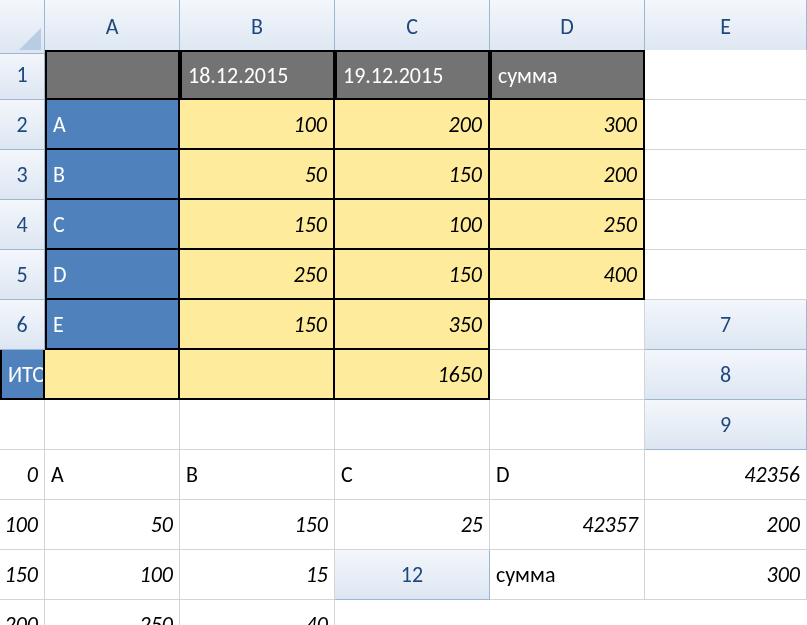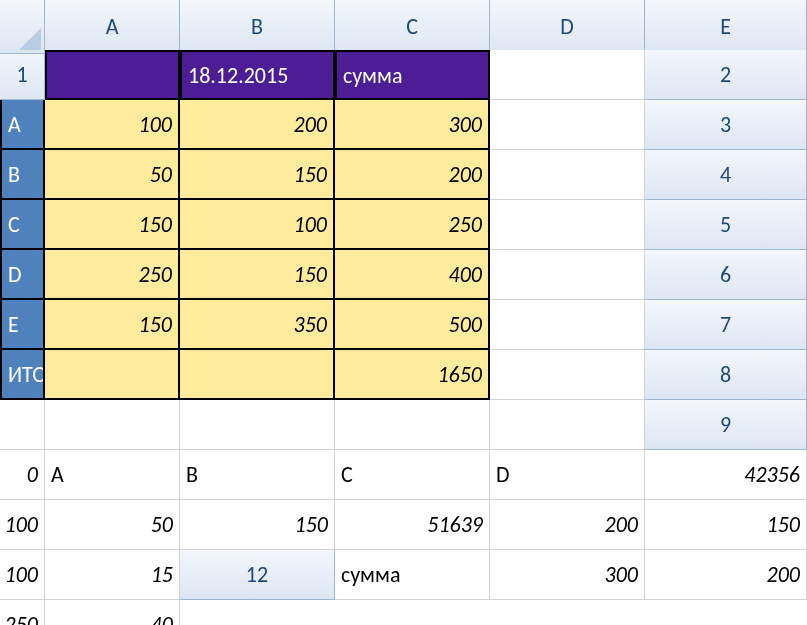--- a/index.html
+++ b/index.html
@@ -69,21 +69,21 @@
       white-space: nowrap;
     }
     .cell.right {
       justify-content: flex-end;
       font-style: italic;
     }
     .cell.left {
       justify-content: flex-start;
     }
     .blue-header {
-      background: #4c1d95;
+      background: #737373;
       color: #ffffff;
       border-top: 2px solid #000000;
       border-left: 2px solid #000000;
       border-right: 2px solid #000000;
       border-bottom: 2px solid #000000;
     }
     .blue-left {
       background: #4f81bd;
       color: #ffffff;
       border-left: 2px solid #000000;
@@ -108,20 +108,21 @@
   <div class="corner-cell"></div>
   <div class="col-header">A</div>
   <div class="col-header">B</div>
   <div class="col-header">C</div>
   <div class="col-header">D</div>
   <div class="col-header">E</div>
 
   <div class="row-header">1</div>
   <div class="cell blue-header left"></div>
   <div class="cell blue-header left">18.12.2015</div>
+  <div class="cell blue-header left">19.12.2015</div>
   <div class="cell blue-header left">сумма</div>
   <div class="cell left"></div>
 
   <div class="row-header">2</div>
   <div class="cell blue-left left">A</div>
   <div class="cell yellow-cell right">100</div>
   <div class="cell yellow-cell right">200</div>
   <div class="cell yellow-cell last-col right">300</div>
   <div class="cell left"></div>
 
@@ -143,21 +144,20 @@
   <div class="cell blue-left left">D</div>
   <div class="cell yellow-cell right">250</div>
   <div class="cell yellow-cell right">150</div>
   <div class="cell yellow-cell last-col right">400</div>
   <div class="cell left"></div>
 
   <div class="row-header">6</div>
   <div class="cell blue-left left">E</div>
   <div class="cell yellow-cell right">150</div>
   <div class="cell yellow-cell right">350</div>
-  <div class="cell yellow-cell last-col right">500</div>
   <div class="cell left"></div>
 
   <div class="row-header">7</div>
   <div class="cell blue-left left">ИТОГО</div>
   <div class="cell yellow-cell right"></div>
   <div class="cell yellow-cell right"></div>
   <div class="cell yellow-cell last-col right">1650</div>
   <div class="cell left"></div>
 
   <div class="row-header">8</div>
@@ -171,22 +171,23 @@
   <div class="cell right">0</div>
   <div class="cell left">A</div>
   <div class="cell left">B</div>
   <div class="cell left">C</div>
   <div class="cell left">D</div>
 
   <div class="cell right">42356</div>
   <div class="cell right">100</div>
   <div class="cell right">50</div>
   <div class="cell right">150</div>
+  <div class="cell right">25</div>
 
-  <div class="cell right">51639</div>
+  <div class="cell right">42357</div>
   <div class="cell right">200</div>
   <div class="cell right">150</div>
   <div class="cell right">100</div>
   <div class="cell right">15</div>
 
   <div class="row-header">12</div>
   <div class="cell left">сумма</div>
   <div class="cell right">300</div>
   <div class="cell right">200</div>
   <div class="cell right">250</div>

